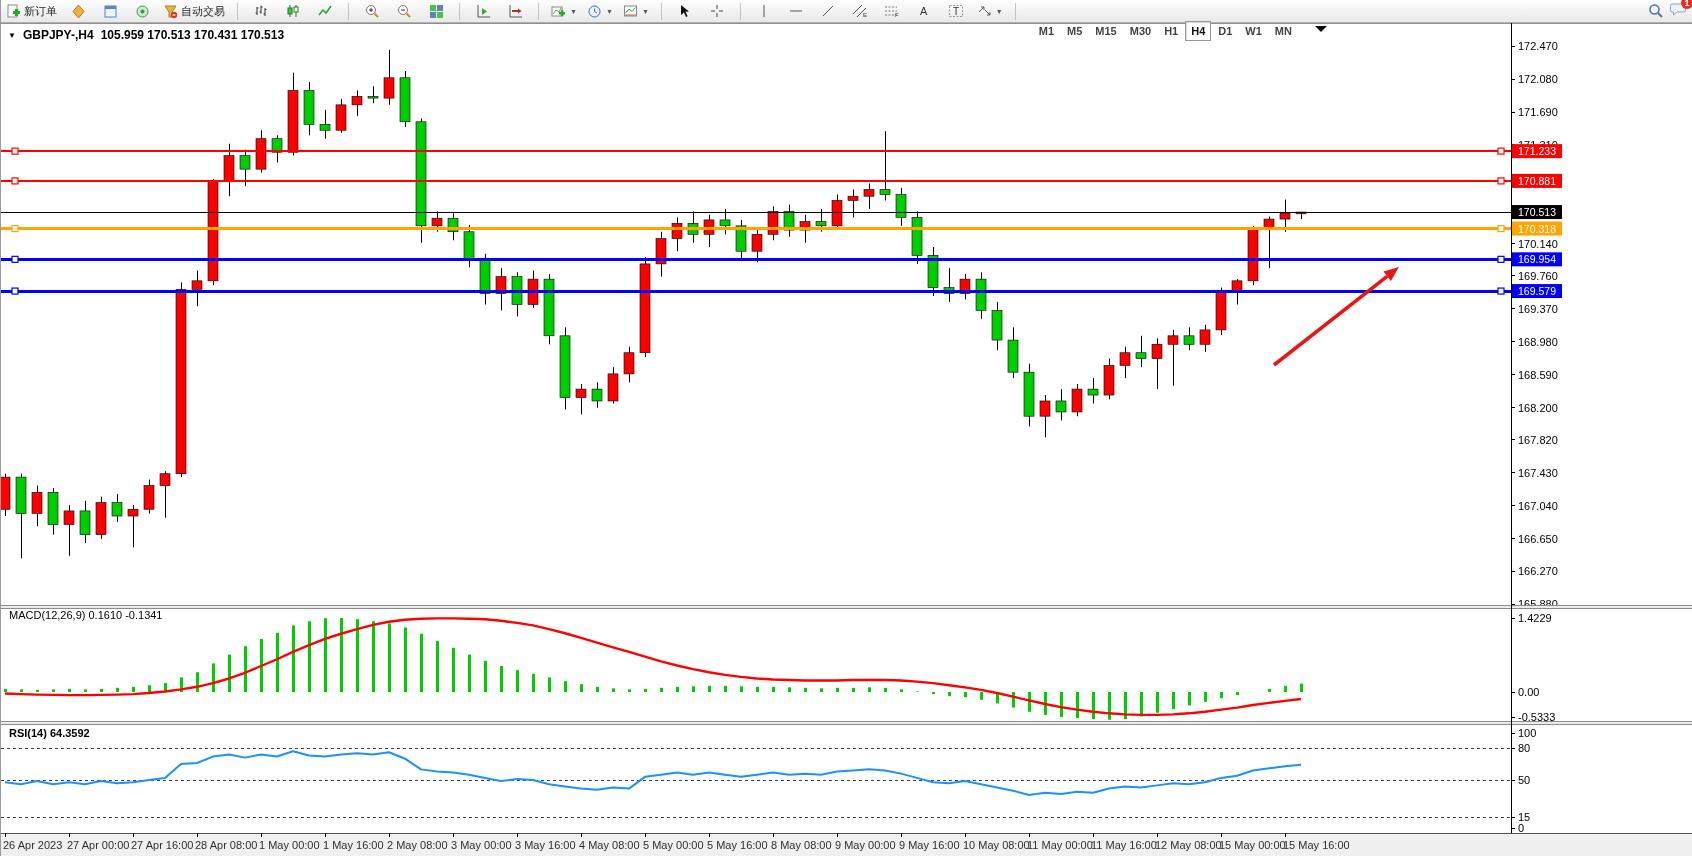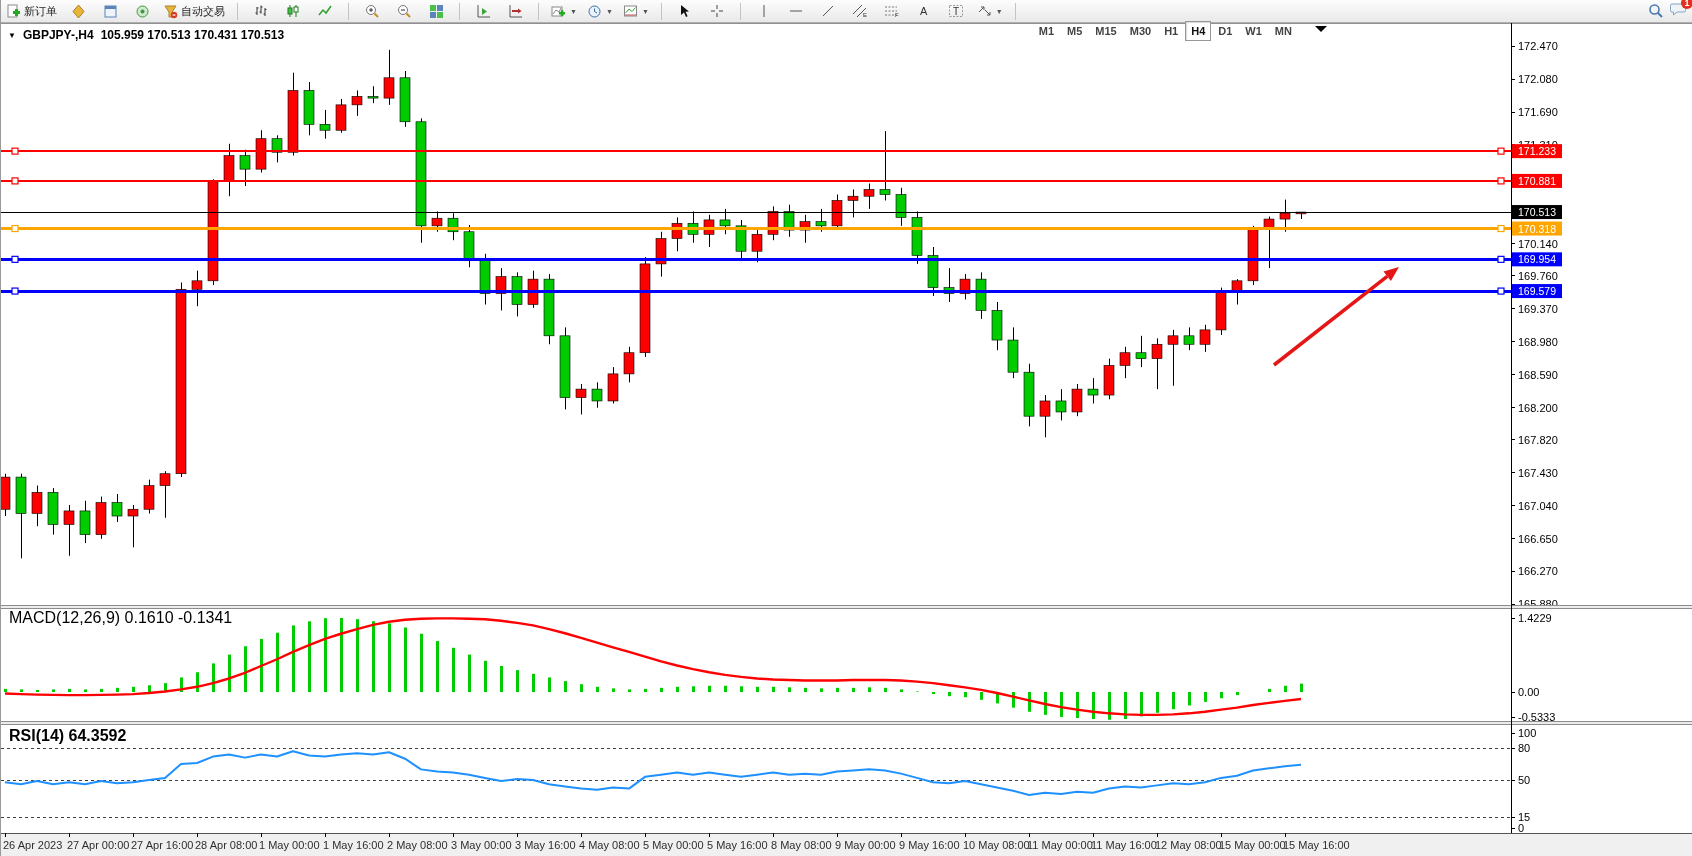--- a/index.html
+++ b/index.html
@@ -15,21 +15,21 @@
   .sep{width:1px;height:17px;background:#c4c4c4;margin:0 3px;}
   .dd{font-size:7px;color:#555;margin-left:1px;}
   .tf{padding:1px 5px;font-weight:700;color:#444;font-size:11px;height:16px;display:flex;align-items:center;border:1px solid transparent;}
   .tf.active{background:#fff;border:1px solid #979797;box-shadow:inset 1px 1px 1px #d8d8d8;color:#111;text-align:center;}
   #tf-group{display:flex;align-items:center;gap:1px;margin-left:6px;margin-top:40px;}
   .right-group{margin-left:auto;display:flex;align-items:center;gap:6px;padding-right:2px;}
   .chatwrap{position:relative;}
   .badge1{position:absolute;top:-4px;right:-6px;background:#e03020;color:#fff;border-radius:50%;
     width:12px;height:12px;font-size:9px;font-weight:700;display:flex;align-items:center;justify-content:center;}
   
-  .pane-label{position:absolute;font-size:16px;color:#000;z-index:3;white-space:nowrap;}
+  .pane-label{position:absolute;font-size:11px;color:#000;z-index:3;white-space:nowrap;}
   #hdr{position:absolute;left:7px;top:28px;font-size:12px;font-weight:700;color:#000;z-index:3;
        display:flex;align-items:center;gap:7px;white-space:nowrap;}
   #hdr .tri{font-size:8px;}
   #chart-svg{position:absolute;left:0;top:0;z-index:1;}
   svg text{font-family:"Liberation Sans",sans-serif;}
 </style>
 </head>
 <body>
 
 <div id="wrap">

